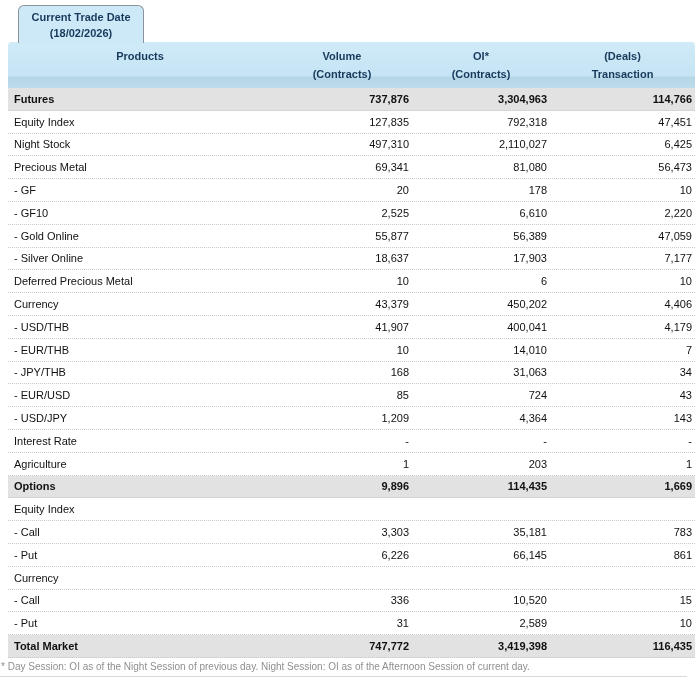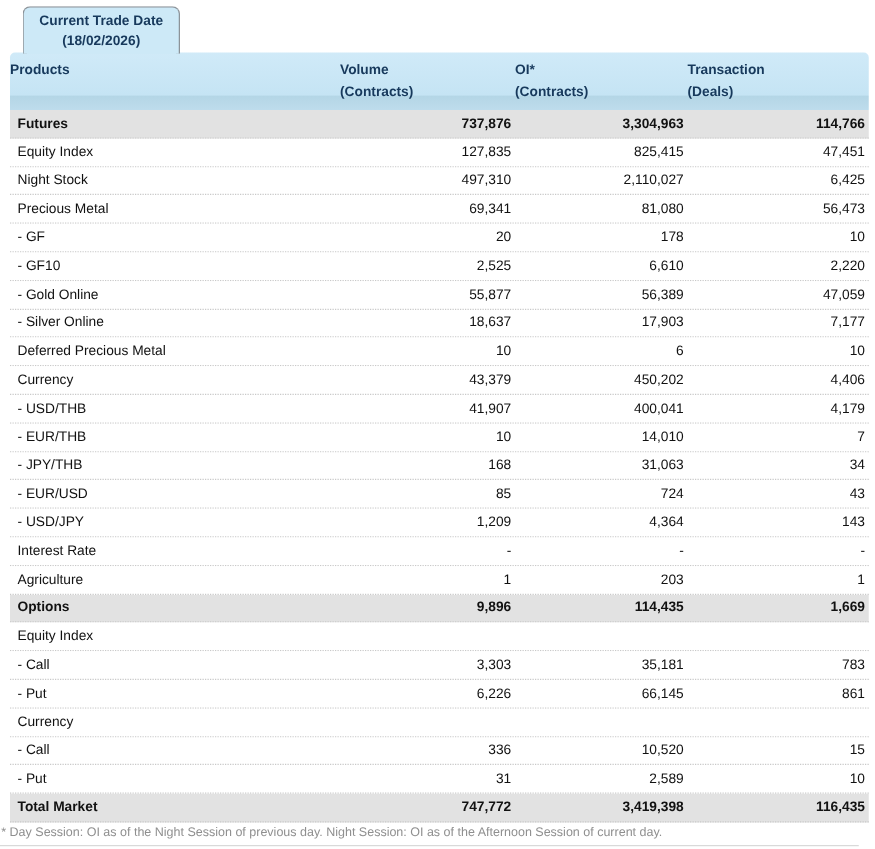--- a/index.html
+++ b/index.html
@@ -36,21 +36,21 @@
     width: 687px;
   }
   .thead {
     display: flex;
     height: 46px;
     background: linear-gradient(to bottom, #d0eaf8 0%, #c5e4f4 74%, #b4d6e6 76%, #bedcec 100%);
     border-radius: 4px 4px 0 0;
   }
   .th {
     padding-top: 5px;
-    text-align: left;
+    text-align: center;
   }
   .th .hline {
     font-size: 11px;
     font-weight: bold;
     color: #17395c;
     line-height: 18px;
   }
   .col-product { width: 264px; }
   .col-volume  { width: 140px; }
   .col-oi      { width: 138px; }
@@ -106,35 +106,35 @@
       </div>
       <div class="th col-volume">
         <div class="hline">Volume</div>
         <div class="hline">(Contracts)</div>
       </div>
       <div class="th col-oi">
         <div class="hline">OI*</div>
         <div class="hline">(Contracts)</div>
       </div>
       <div class="th col-transaction">
+        <div class="hline">(Deals)</div>
         <div class="hline">Transaction</div>
-        <div class="hline">(Deals)</div>
       </div>
     </div>
     <div class="tbody">
         <div class="row section">
     <div class="cell col-product">Futures</div>
     <div class="cell col-volume num">737,876</div>
     <div class="cell col-oi num">3,304,963</div>
     <div class="cell col-transaction num">114,766</div>
   </div>
         <div class="row">
     <div class="cell col-product">Equity Index</div>
     <div class="cell col-volume num">127,835</div>
-    <div class="cell col-oi num">825,415</div>
+    <div class="cell col-oi num">792,318</div>
     <div class="cell col-transaction num">47,451</div>
   </div>
         <div class="row">
     <div class="cell col-product">Night Stock</div>
     <div class="cell col-volume num">497,310</div>
     <div class="cell col-oi num">2,110,027</div>
     <div class="cell col-transaction num">6,425</div>
   </div>
         <div class="row">
     <div class="cell col-product">Precious Metal</div>

